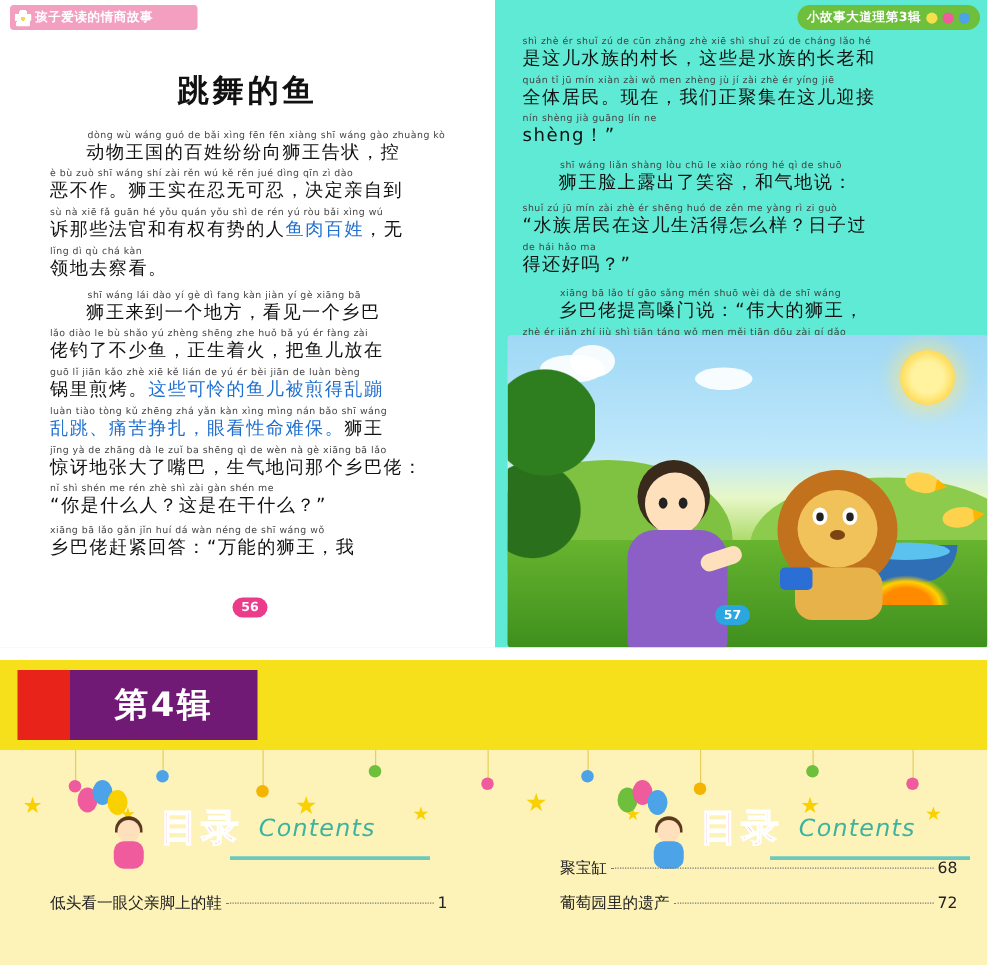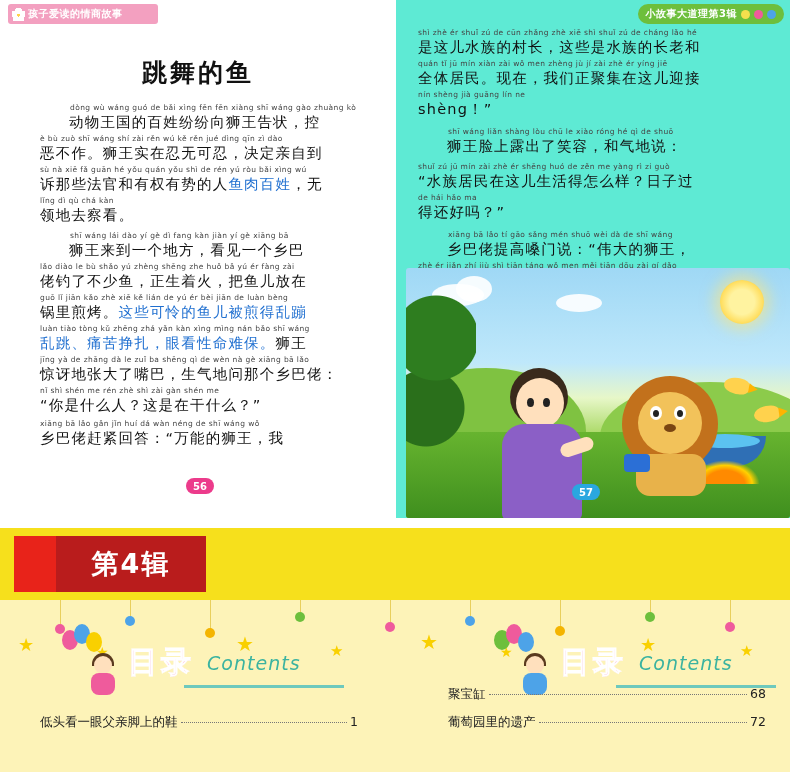--- a/index.html
+++ b/index.html
@@ -156,21 +156,21 @@
   }
   .bottom-white-top { position:absolute; left:0; top:0; width:790px; height:10px; background:#ffffff;}
   .band {
     position:absolute; left:0; top:10px; width:790px; height:72px;
     background:#f6e01c;
   }
   .band-red {
     position:absolute; left:14px; top:18px; width:42px; height:56px; background:#e8231a;
   }
   .band-black {
-    position:absolute; left:56px; top:18px; width:150px; height:56px; background:#b91c1c;
+    position:absolute; left:56px; top:18px; width:150px; height:56px; background:#701a75;
     display:flex; align-items:center; justify-content:center;
   }
   .band-title { color:#ffffff; font-size:27px; font-weight:bold; letter-spacing:2px;}
   .dotline {
     position:absolute; top:82px; left:0; width:790px; height:46px;
   }
   .dotline .dot {
     position:absolute; top:0; width:1px; height:26px; background:#e8cf5c;
   }
   .dotline .ball {

